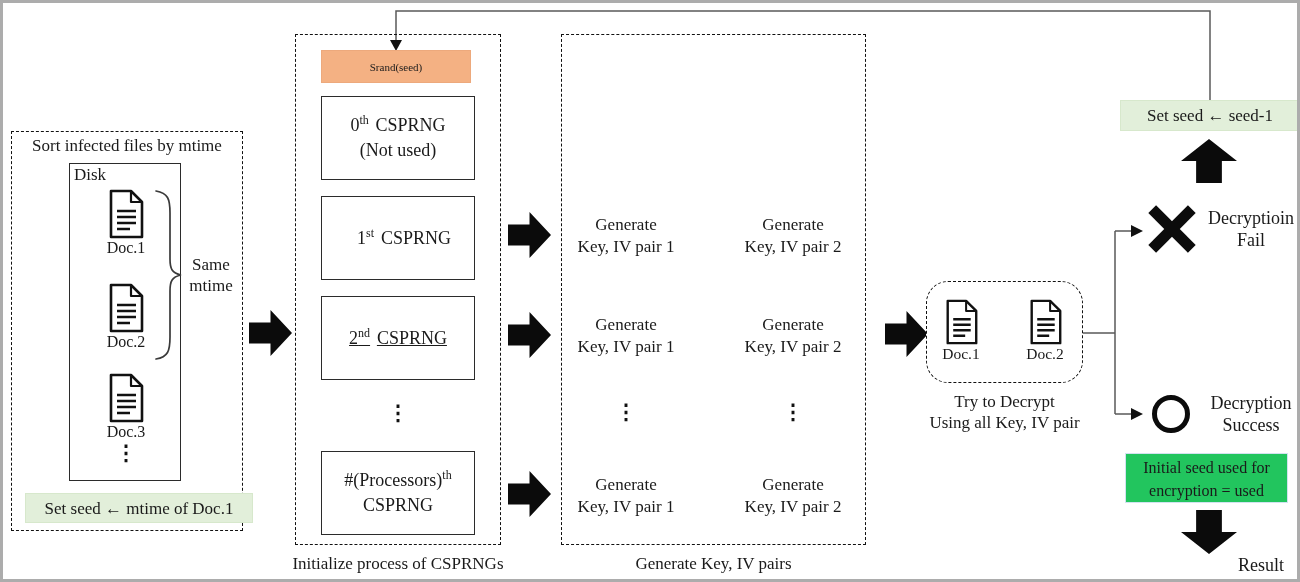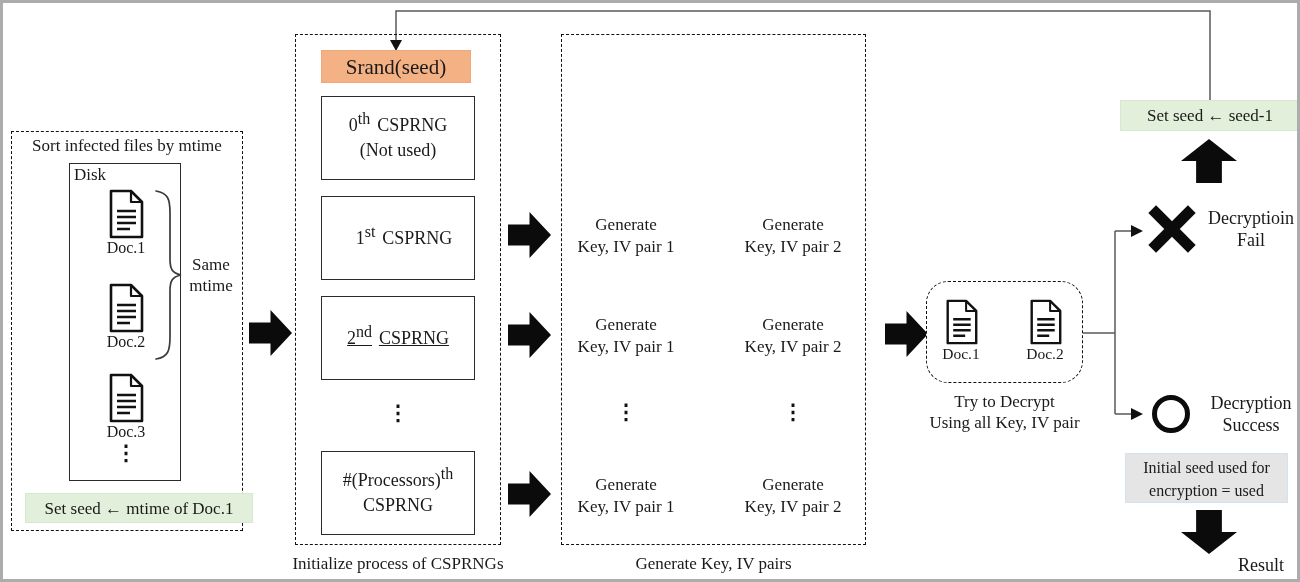--- a/index.html
+++ b/index.html
@@ -42,34 +42,34 @@
     font-size: 17px;
     text-align: center;
     white-space: nowrap;
   }
 
   
   .srand-box {
     position: absolute;
     background: #f4b183;
     border: 1px solid #eda97c;
-    font-size: 21px;
+    font-size: 11px;
     text-align: center;
   }
   .green-box {
     position: absolute;
     background: #e2efda;
     border: 1px solid #d7e8cc;
     font-size: 17px;
     text-align: center;
     white-space: nowrap;
   }
   .blue-box {
     position: absolute;
-    background: #e5e5e5;
+    background: #22c55e;
     border: 1px solid #d2e2f0;
     font-size: 16px;
     text-align: center;
     line-height: 23px;
     padding-top: 2px;
   }
 
   
   .cbox {
     position: absolute;
@@ -79,21 +79,21 @@
     border: 1.8px solid #2b2b2b;
     background: #fff;
     display: flex;
     flex-direction: column;
     align-items: center;
     justify-content: center;
     font-size: 18px;
     line-height: 25px;
     text-align: center;
   }
-  .cbox sup { font-size: 16px; vertical-align: super; line-height: 0; }
+  .cbox sup { font-size: 12px; vertical-align: super; line-height: 0; }
   .cbox .nm { margin-left: 0.38em; }
 
   
   .gen-col {
     position: absolute;
     width: 150px;
     text-align: center;
     font-size: 17px;
     line-height: 22px;
   }

